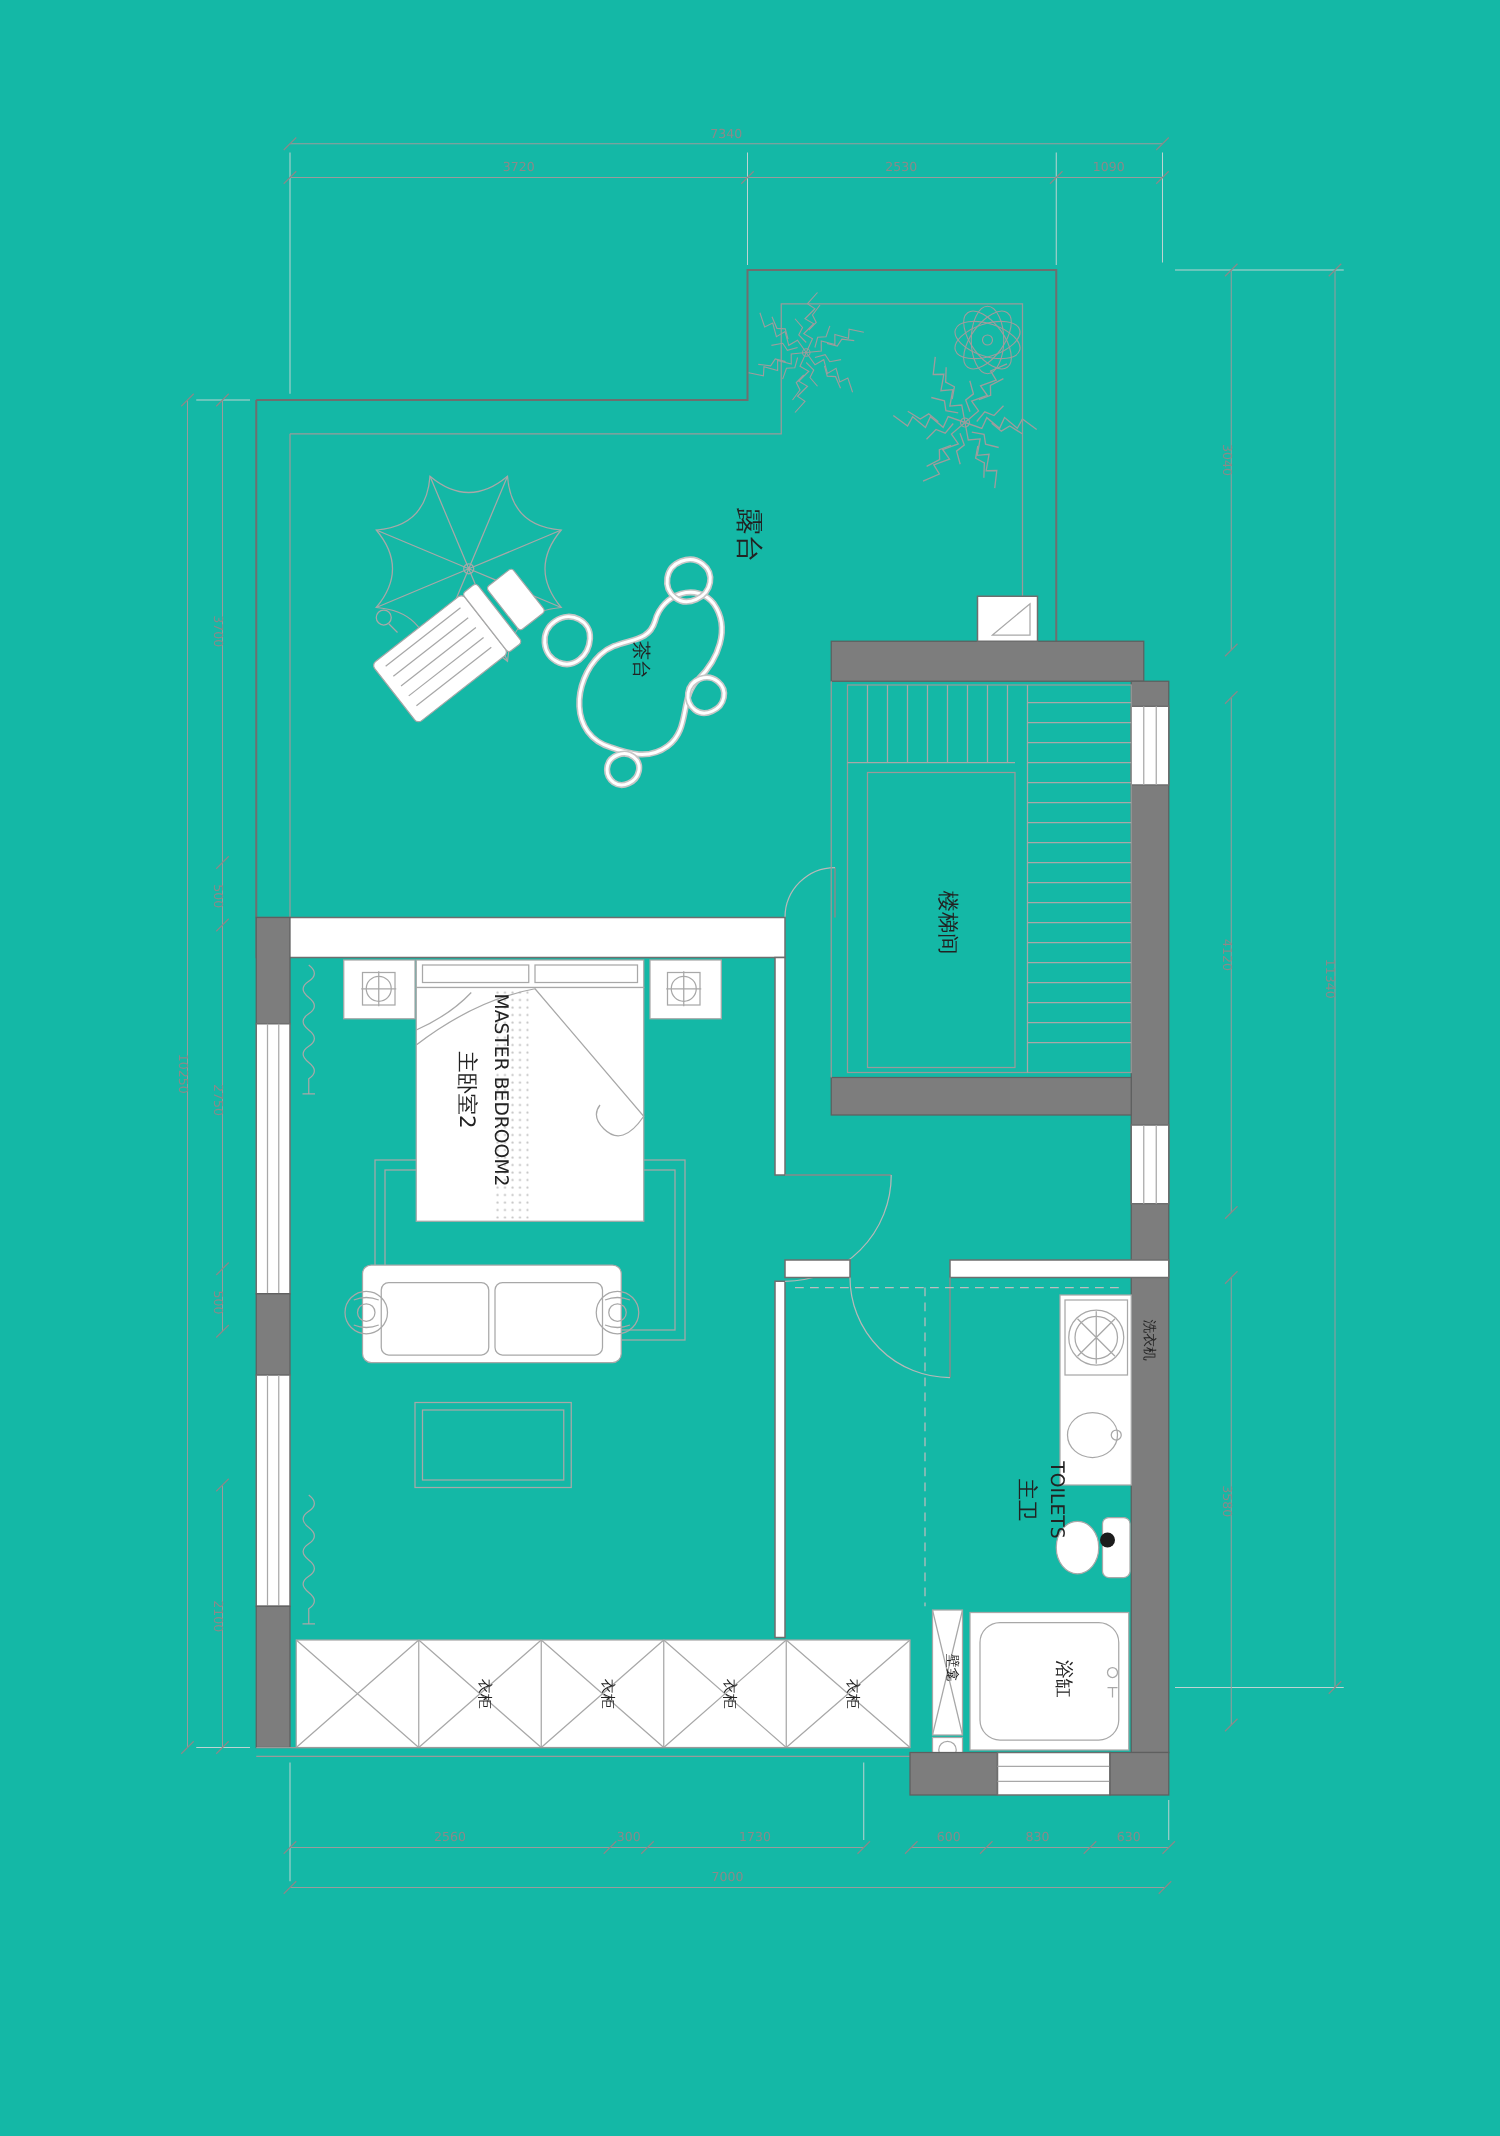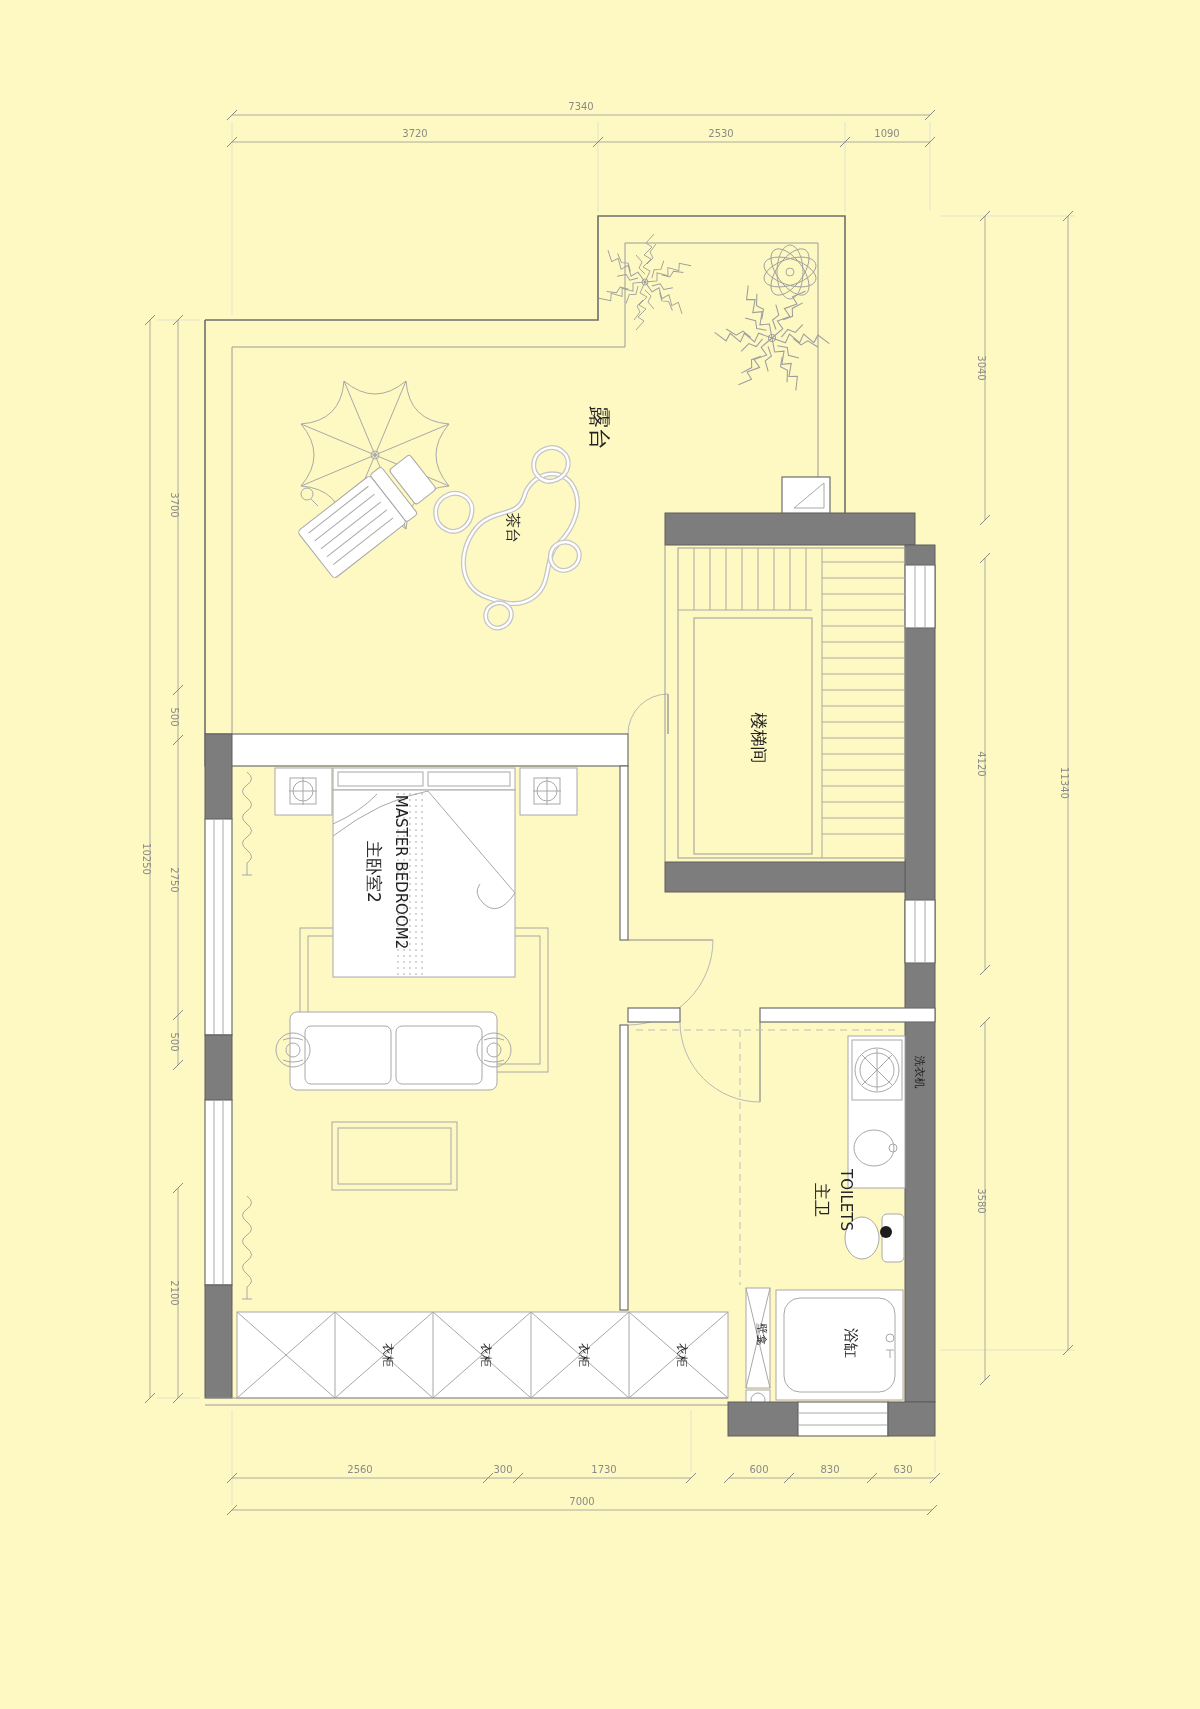--- a/index.html
+++ b/index.html
@@ -1,16 +1,16 @@
 <!DOCTYPE html>
 <html><head>
 <meta charset="utf-8">
 <style>
   html,body{margin:0;padding:0;background:#fff;}
-  .page{position:relative;width:1200px;height:1709px;background:#fef9c3;overflow:hidden;
+  .page{position:relative;width:1200px;height:1709px;background:#14b8a6;overflow:hidden;
         font-family:"DejaVu Sans", sans-serif;}
   svg{display:block}
   
   .wall{fill:#7d7d7d;stroke:#5f5f5f;stroke-width:1;}
   .thinwall{fill:#ffffff;stroke:#6e6e6e;stroke-width:1.2;}
   .outline{fill:none;stroke:#6e6e6e;stroke-width:1.6;}
   .outline2{fill:none;stroke:#9a9a9a;stroke-width:1;}
   .furn{fill:none;stroke:#a8a8a8;stroke-width:1;}
   .furnl{fill:#ffffff;stroke:#a8a8a8;stroke-width:1;}
   .door{fill:none;stroke:#b8b8b8;stroke-width:1;}

